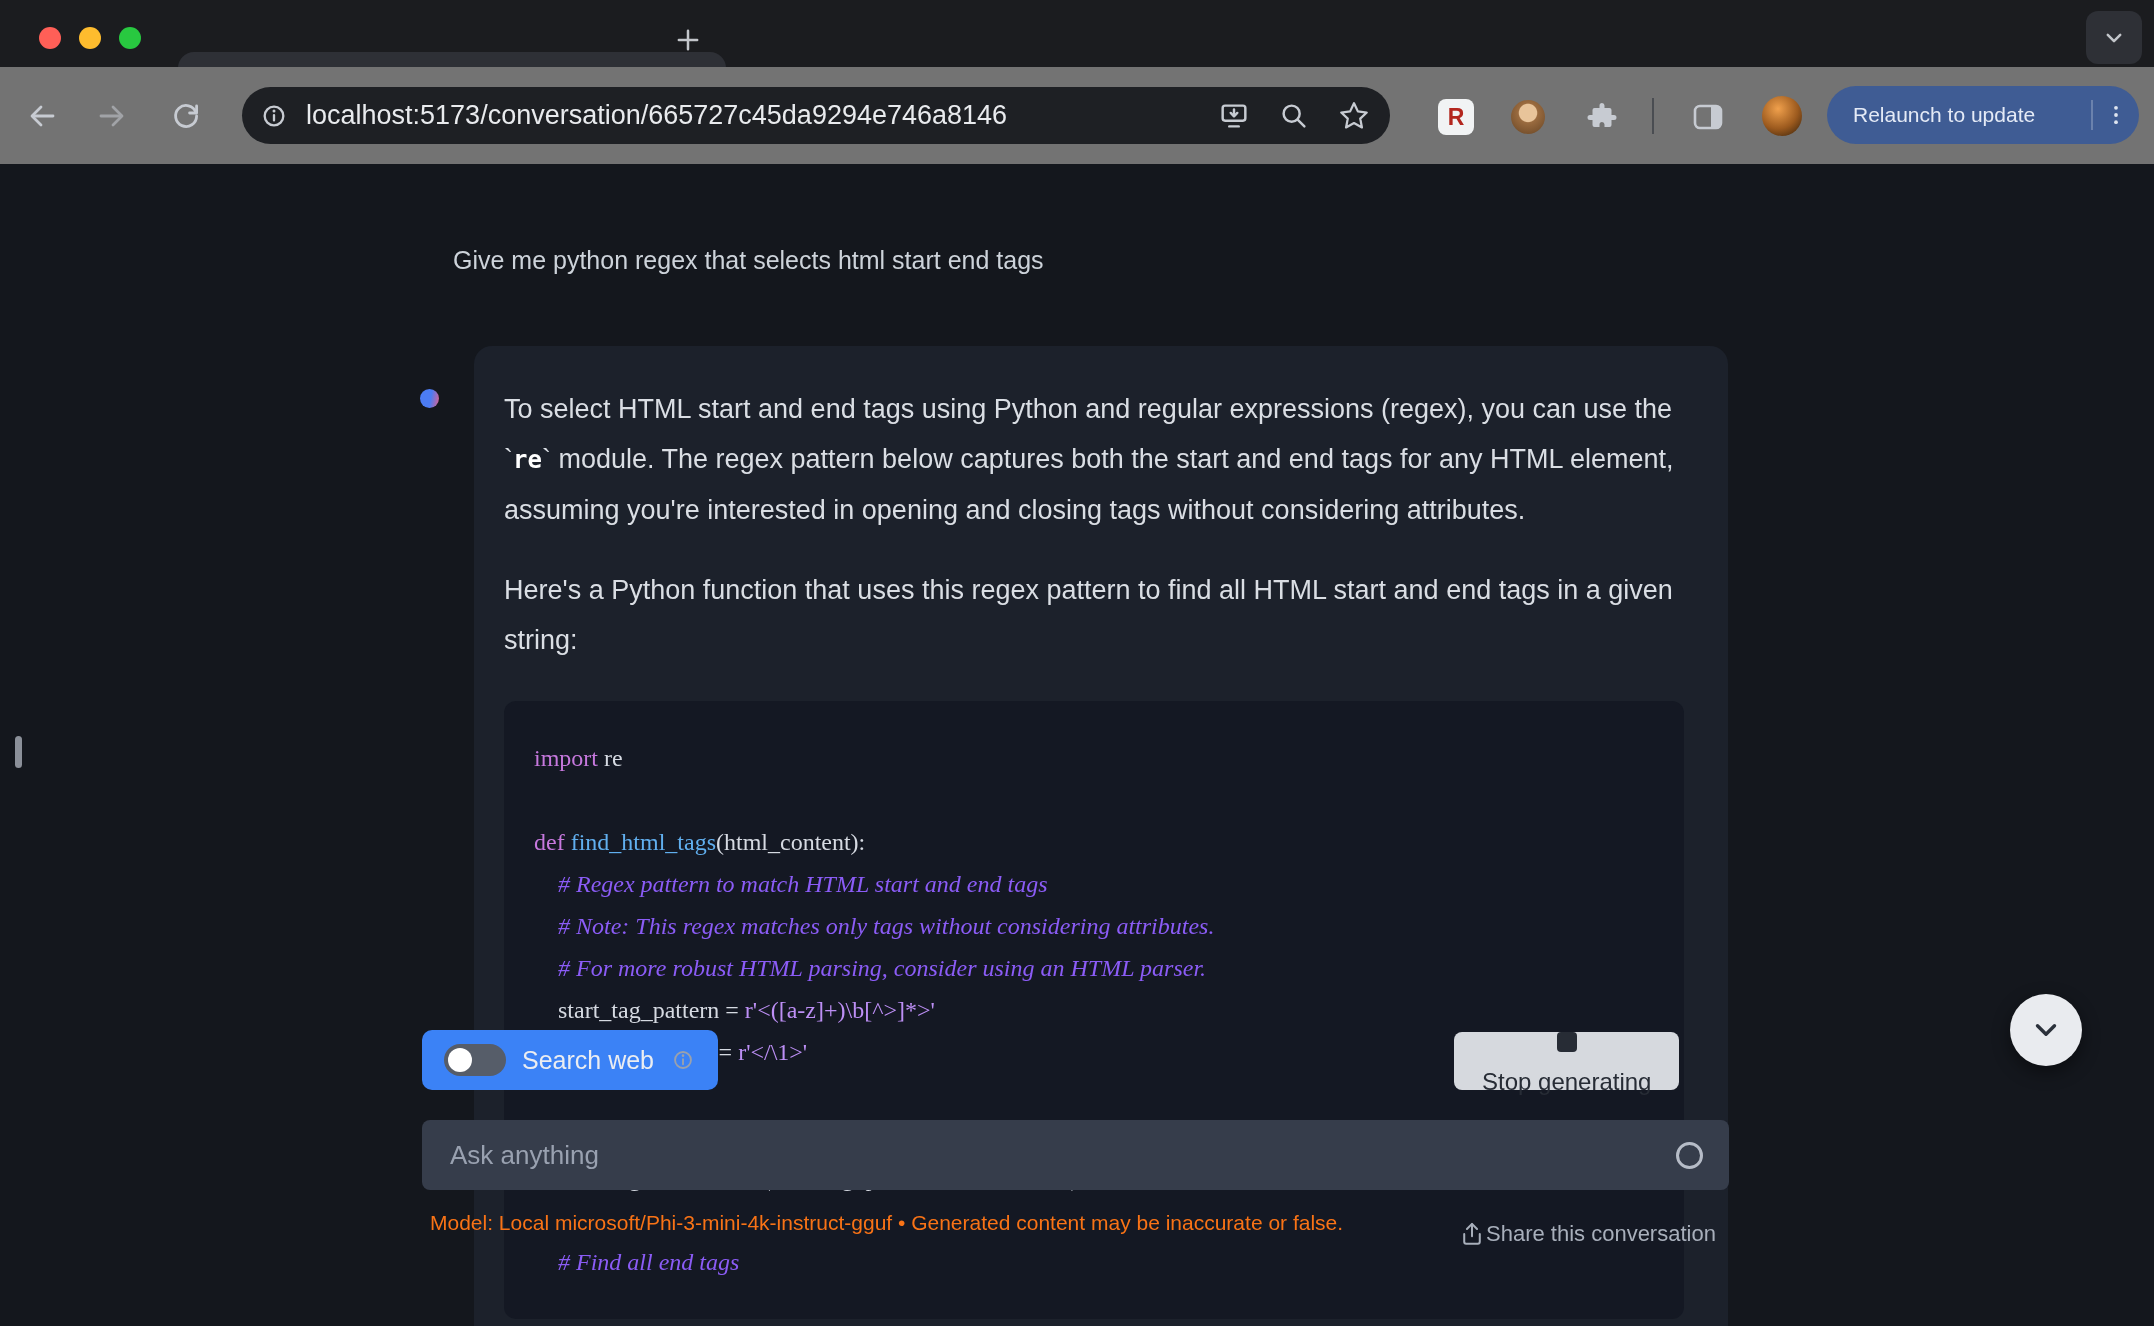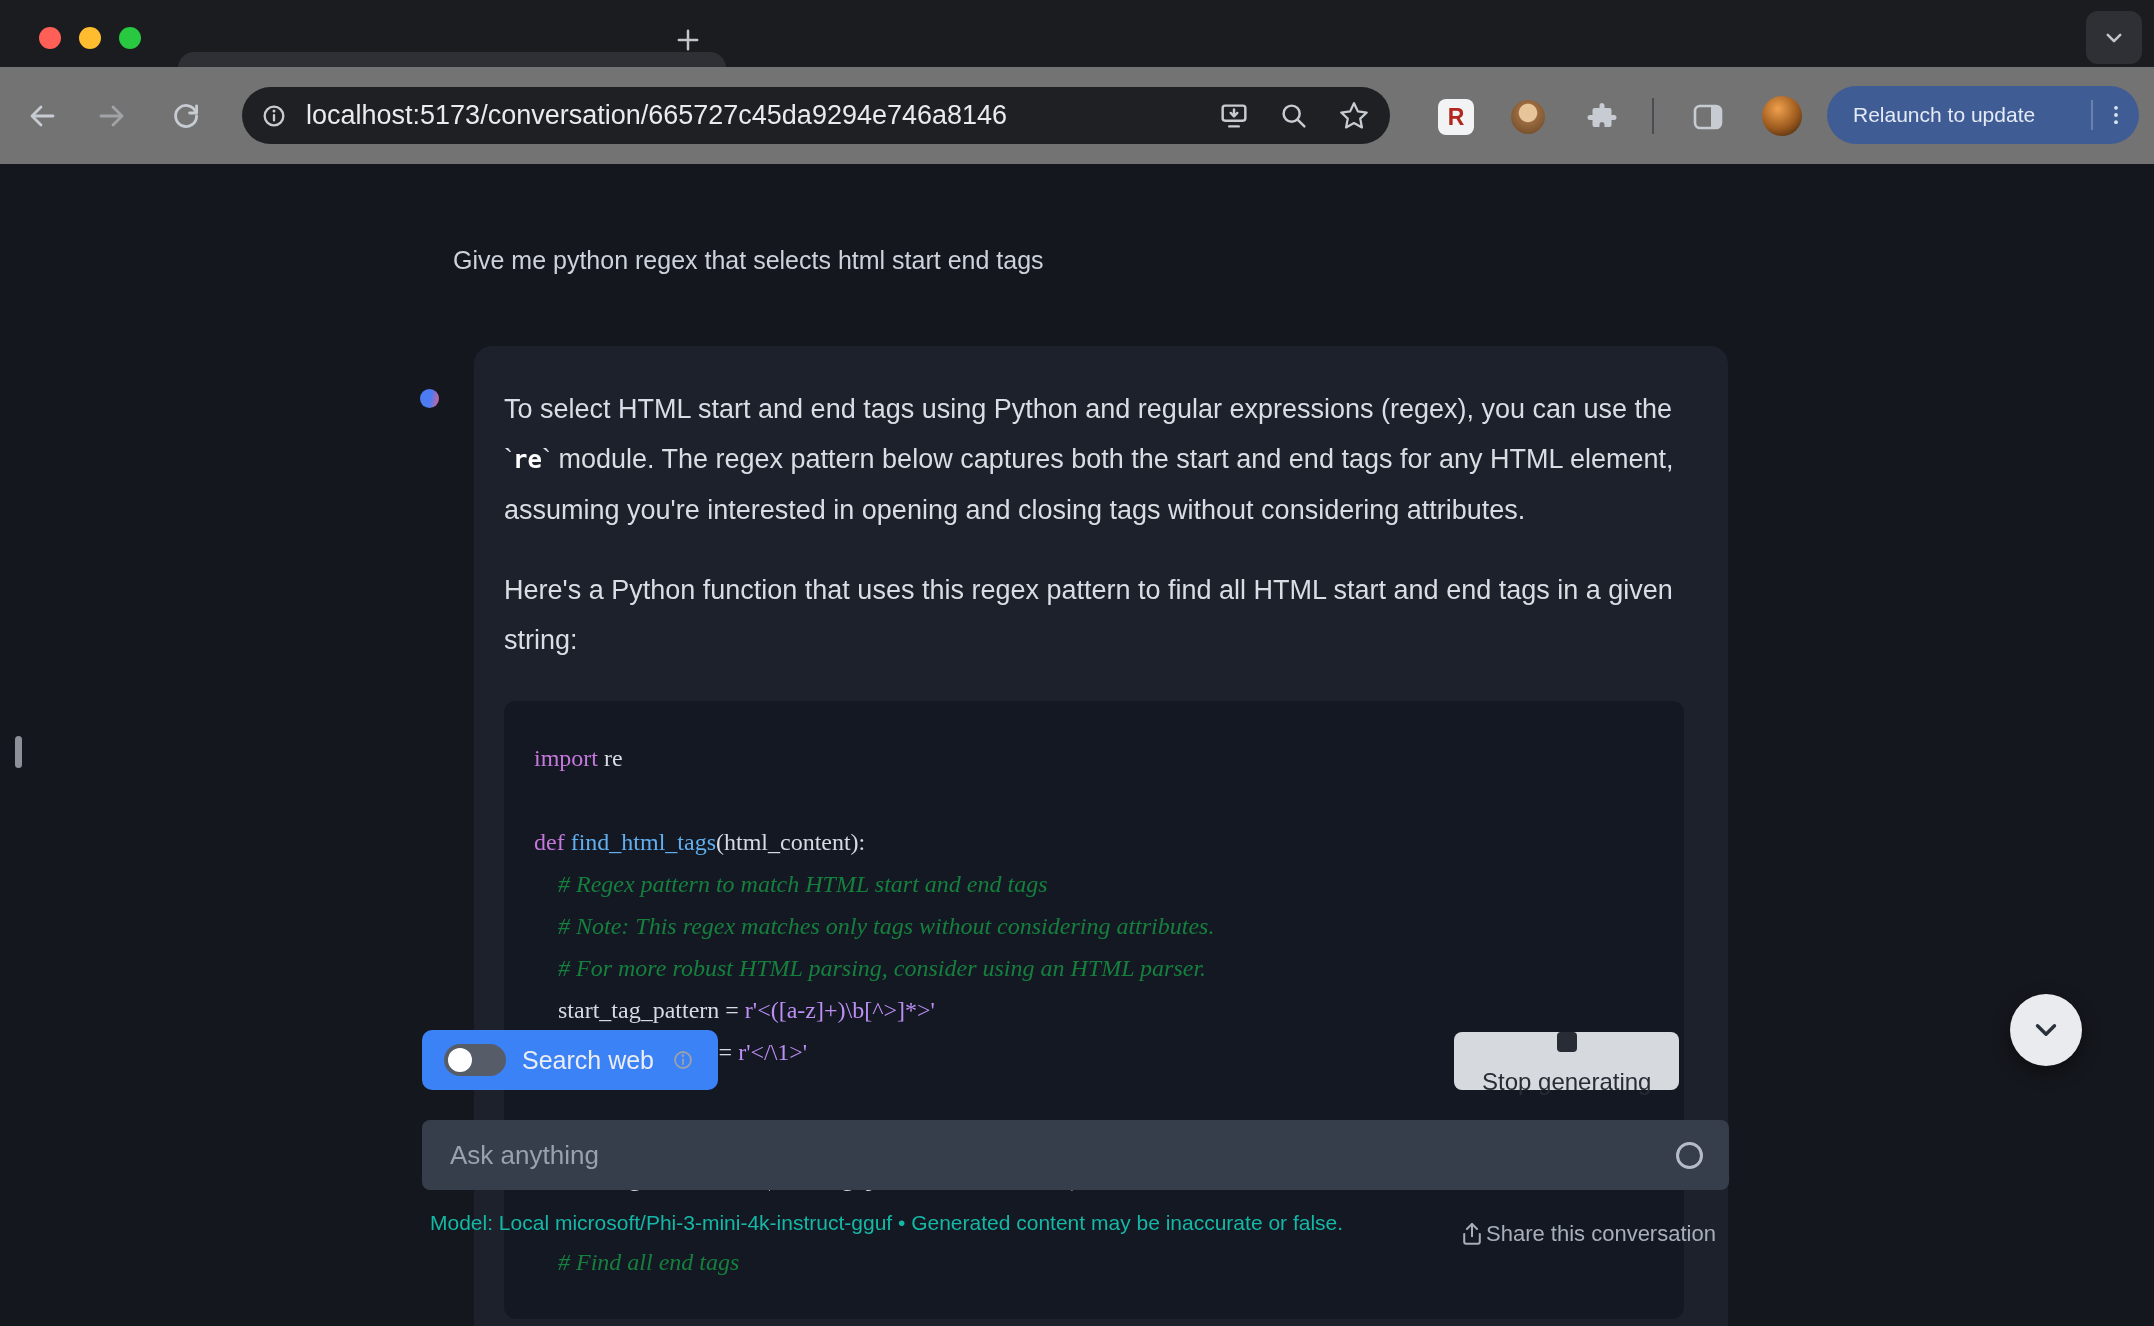--- a/index.html
+++ b/index.html
@@ -72,21 +72,21 @@
   .para { font-size:27px; line-height:50px; color:#dadee4; margin:0 0 30px 0; }
   .para.p2 { margin-bottom:36px; }
   .inline-code { font-family:"DejaVu Sans Mono", monospace; font-weight:bold; font-size:24px; color:#ffffff; }
 
   .code-block { background:#141823; border-radius:12px; padding:36px 30px;
                 font-family:Liberation Serif, serif; font-size:24px; line-height:42px; }
   .code-line { white-space:pre; }
   .tok-pl { color:#d6dae2; }
   .tok-kw { color:#c678dd; }
   .tok-fn { color:#61afef; }
-  .tok-cm { color:#15803d; font-style:italic; }
+  .tok-cm { color:#8b5cf6; font-style:italic; }
   .tok-st { color:#bd8ff5; }
 
   
   .search-toggle { position:absolute; left:422px; top:1030px; height:60px; background:#3b82f6;
                    border-radius:10px; display:flex; align-items:center; gap:16px; padding:0 22px; z-index:10; }
   .switch { width:62px; height:32px; border-radius:16px; background:#565d69; position:relative; flex:none; }
   .switch .knob { position:absolute; left:4px; top:4px; width:24px; height:24px; border-radius:50%; background:#ffffff; }
   .search-label { color:#ebedf1; font-size:25px; white-space:nowrap; }
 
   .stop-btn { position:absolute; left:1454px; top:1032px; height:58px; padding:0 28px; background:#d6d9de;
@@ -95,21 +95,21 @@
   .stop-label { color:#272c35; font-size:24px; white-space:nowrap; }
 
   .input-bar { position:absolute; left:422px; top:1120px; width:1307px; height:70px; background:#363d4b;
                border-radius:8px; display:flex; align-items:center; z-index:10; }
   .ask-input { flex:1; height:100%; background:transparent; border:none; outline:none;
                color:#e7eaef; font-size:26px; padding:0 28px; font-family:"Liberation Sans", sans-serif; }
   .ask-input::placeholder { color:#99a1b0; }
   .spinner { width:27px; height:27px; border:3.5px solid #b6bcc7; border-radius:50%; margin-right:26px; flex:none; }
 
   .model-note { position:absolute; left:430px; top:1208px; width:1000px; font-size:21px; line-height:30px;
-                color:#14b8a6; z-index:10; }
+                color:#f97316; z-index:10; }
 
   .share { position:absolute; left:1458px; top:1220px; display:flex; align-items:center; 
            color:#a8afbb; z-index:10; }
   .share-label { font-size:22px; white-space:nowrap; }
 
   .scroll-float { position:absolute; left:2010px; top:994px; width:72px; height:72px; border-radius:50%;
                   background:#e9ebef; box-shadow:0 6px 18px rgba(0,0,0,.45); display:flex;
                   align-items:center; justify-content:center; z-index:30; }
 
   .edge-handle { position:absolute; left:15px; top:736px; width:7px; height:32px; border-radius:4px;

